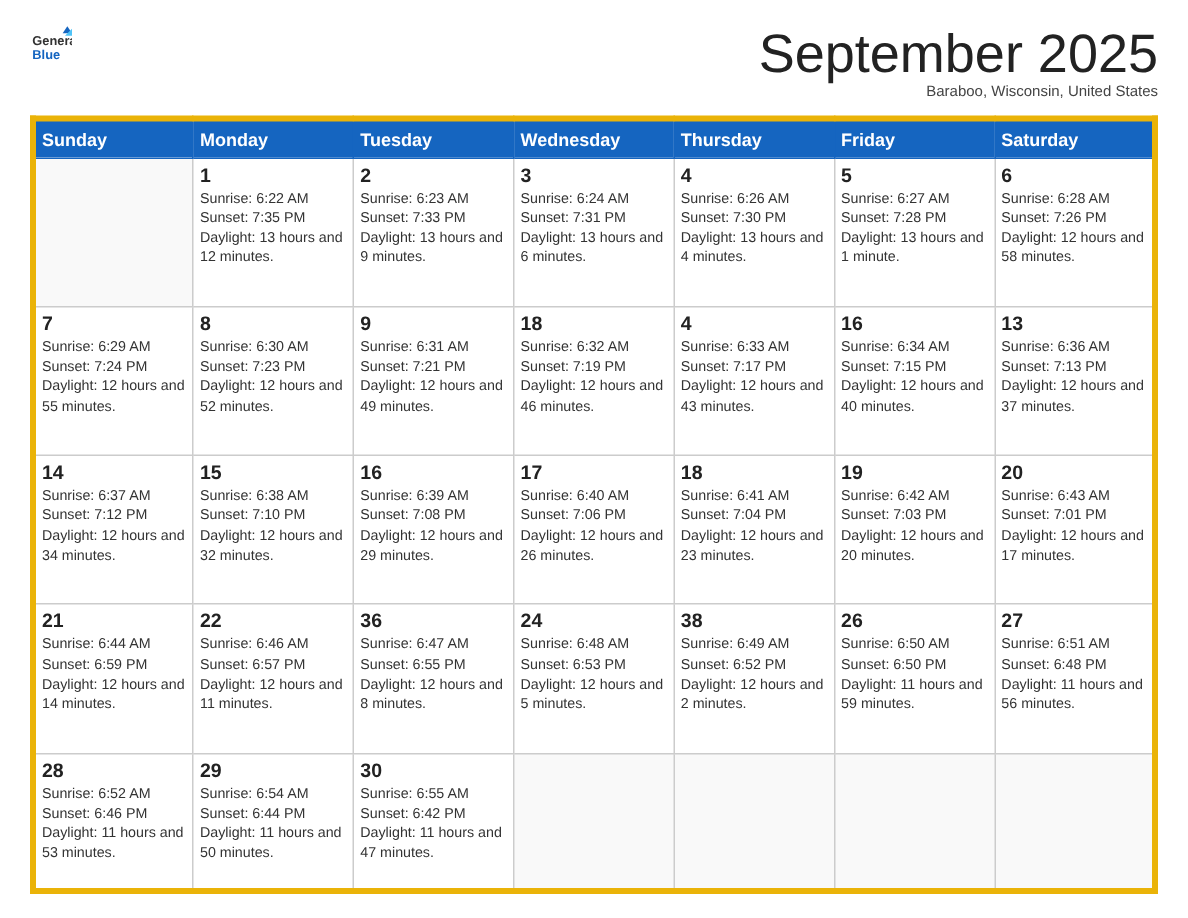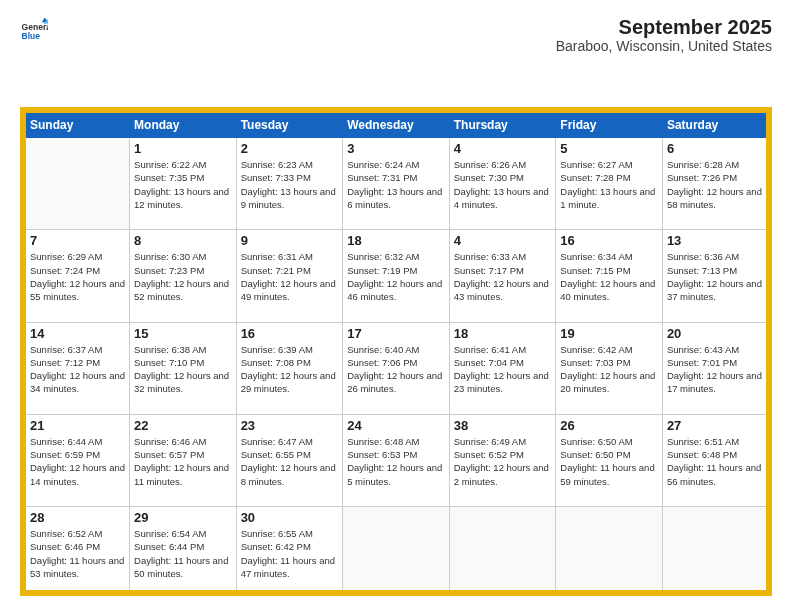--- a/index.html
+++ b/index.html
@@ -29,36 +29,35 @@
       gap: 2px;
     }
     .logo-icon {
       width: 28px;
       height: 28px;
     }
     .title-block {
       text-align: right;
     }
     .main-title {
-      font-size: 20px;
-      font-weight: bold;
+      font-size: 36px;
+      font-weight: normal;
       color: #222;
       line-height: 1.1;
     }
     .subtitle {
-      font-size: 14px;
+      font-size: 10px;
       color: #444;
     }
     .calendar {
       flex: 1;
-      border: 6px solid #eab308;
+      border: 4px solid #eab308;
       border-collapse: collapse;
       width: 100%;
       table-layout: fixed;
-      margin-top: 43px;
     }
     .calendar th {
       background: #1565c0;
       color: #fff;
       font-size: 12px;
       font-weight: bold;
       padding: 5px 4px;
       text-align: left;
       border: 1px solid #1565c0;
     }
@@ -255,21 +254,21 @@
           Sunrise: 6:44 AM<br>Sunset: 6:59 PM<br>Daylight: 12 hours and 14 minutes.
         </div>
       </td>
           <td>
         <span class="day-num">22</span>
         <div class="day-info">
           Sunrise: 6:46 AM<br>Sunset: 6:57 PM<br>Daylight: 12 hours and 11 minutes.
         </div>
       </td>
           <td>
-        <span class="day-num">23</span>
+        <span class="day-num">36</span>
         <div class="day-info">
           Sunrise: 6:47 AM<br>Sunset: 6:55 PM<br>Daylight: 12 hours and 8 minutes.
         </div>
       </td>
           <td>
         <span class="day-num">24</span>
         <div class="day-info">
           Sunrise: 6:48 AM<br>Sunset: 6:53 PM<br>Daylight: 12 hours and 5 minutes.
         </div>
       </td>

